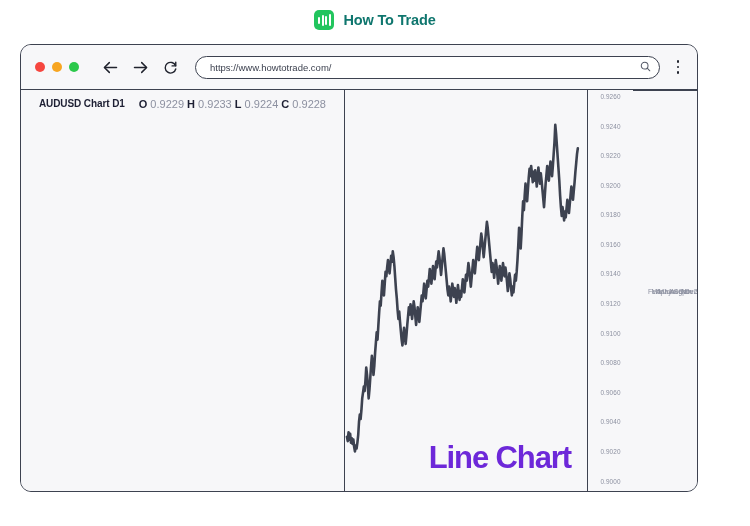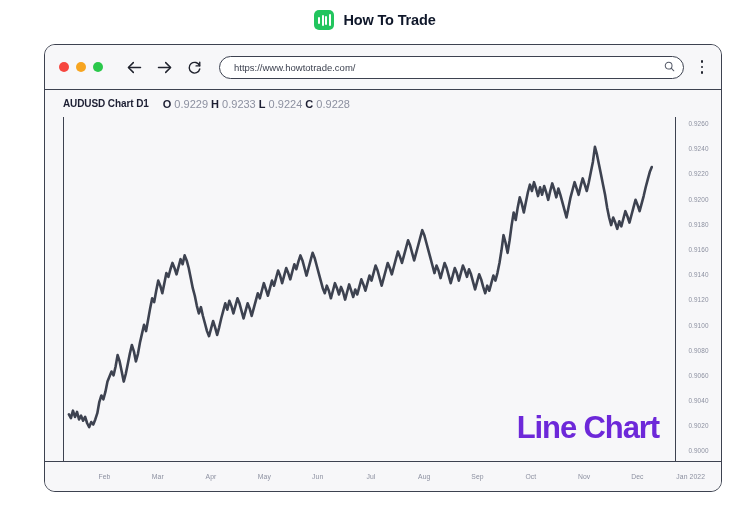--- a/index.html
+++ b/index.html
@@ -40,28 +40,28 @@
     background: #ffffff;
     border-radius: 1px;
   }
   #brand-logo i:nth-child(1) { height: 7px; }
   #brand-logo i:nth-child(2) { height: 11px; }
   #brand-logo i:nth-child(3) { height: 9px; }
   #brand-logo i:nth-child(4) { height: 12px; }
   #brand-name {
     font-size: 14.5px;
     font-weight: 600;
-    color: #0f172a;
+    color: #0f766e;
     letter-spacing: -0.15px;
   }
 
   
   #browser-window {
     position: absolute;
-    left: 44px;
+    left: 20px;
     top: 44px;
     width: 678px;
     height: 448px;
     border: 1.6px solid #3d4250;
     border-radius: 11px;
     background: #f7f7f9;
     box-sizing: border-box;
     overflow: hidden;
     display: flex;
     flex-direction: column;
@@ -131,21 +131,21 @@
     background: #20232e;
     display: block;
   }
 
   
   #page-content {
     flex: 1 1 auto;
     background: #f7f7f9;
     position: relative;
     display: flex;
-    flex-direction: column;
+    flex-direction: row;
     min-height: 0;
   }
 
   
   #chart-header {
     height: 27px;
     flex: 0 0 27px;
     display: flex;
     align-items: center;
     padding-left: 18px;

